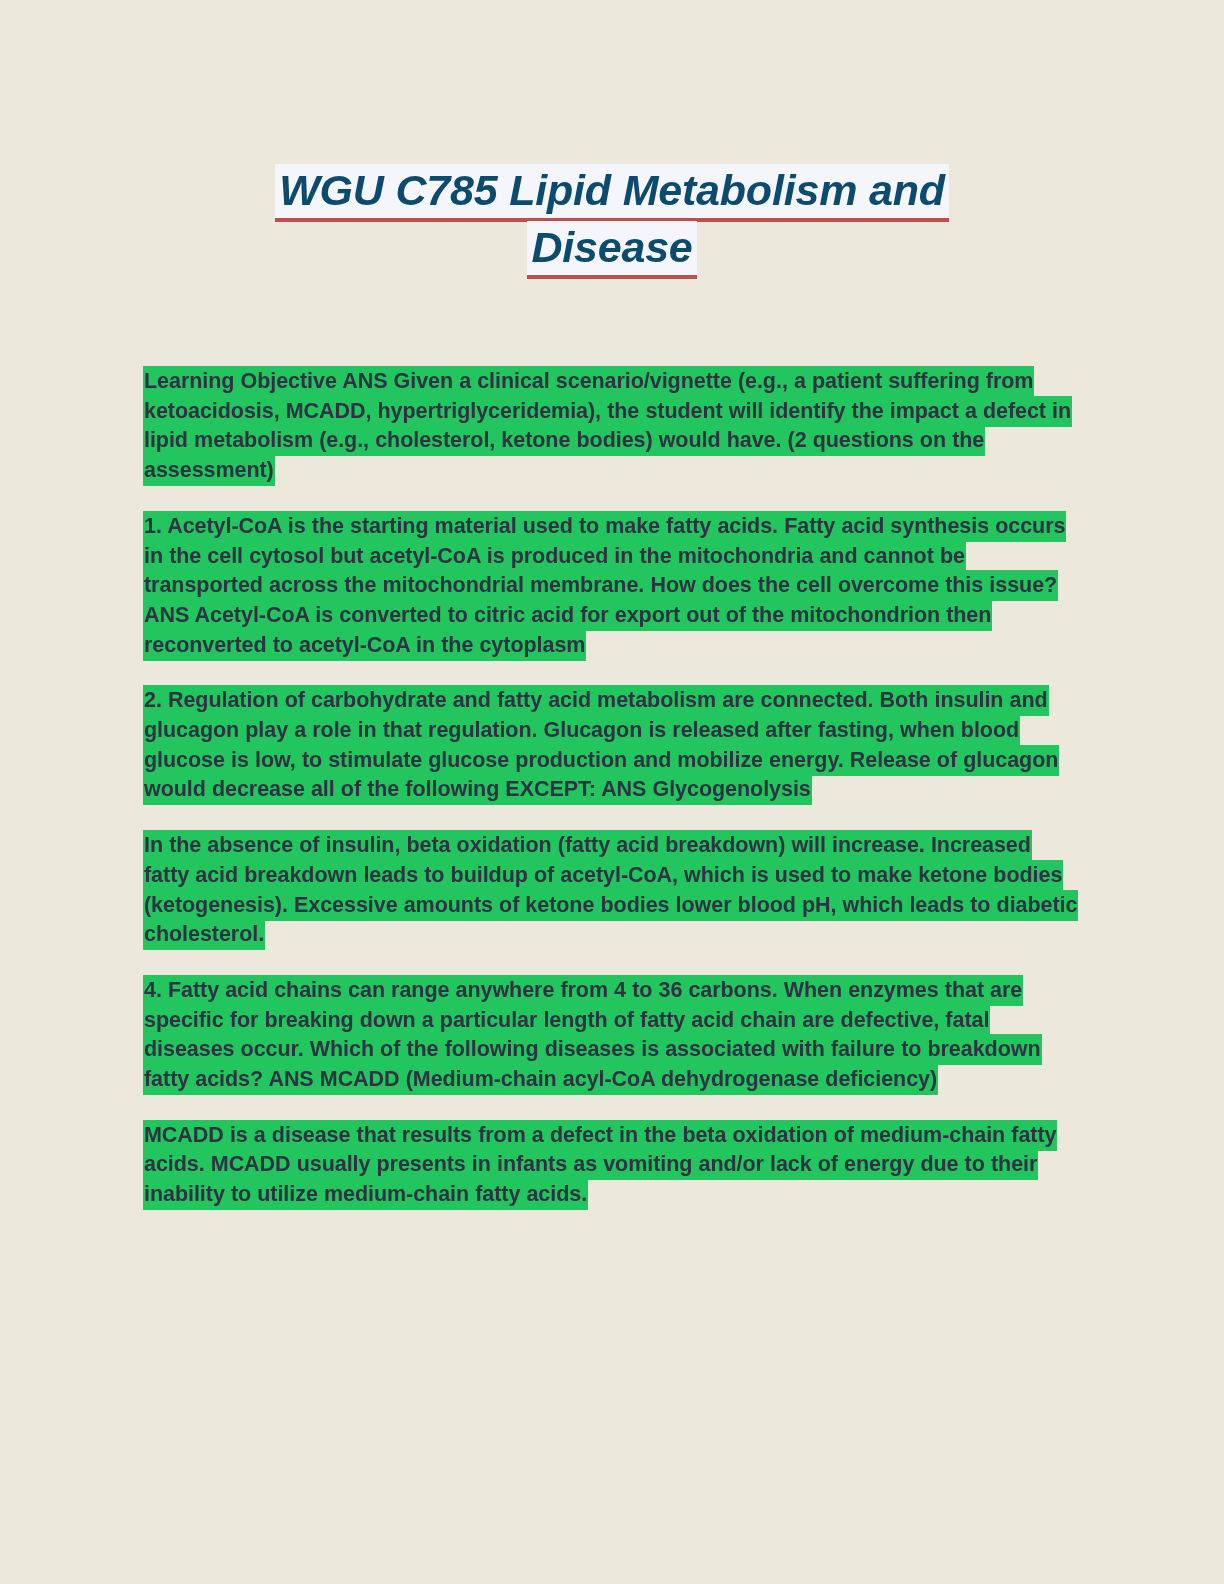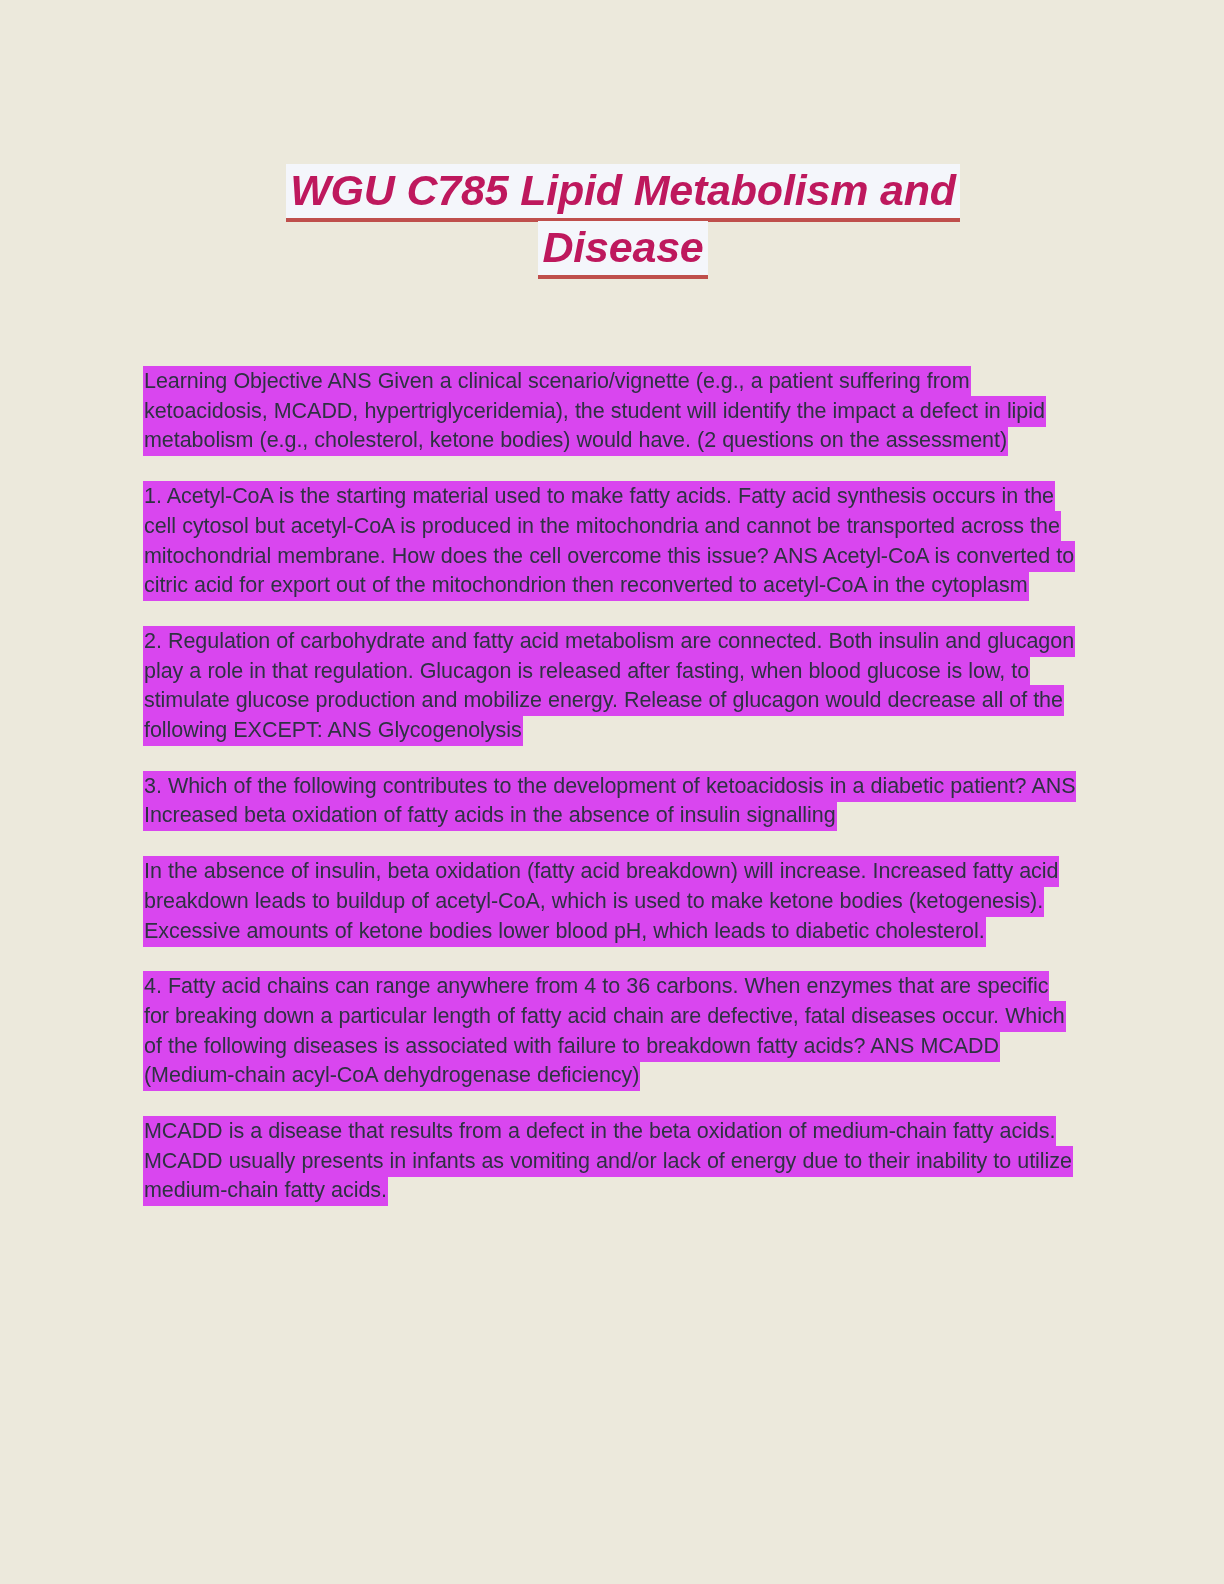--- a/index.html
+++ b/index.html
@@ -20,29 +20,29 @@
     height: 1584px;
     box-sizing: border-box;
     background: #ece9dc;
   }
 
   
   .doc-title {
     margin: 0;
     padding: 0;
     position: absolute;
-    left: 209px;
+    left: 198px;
     top: 162px;
     width: 828px;
     text-align: center;
     font-size: 43px;
     line-height: 1.33;
     font-weight: bold;
     font-style: italic;
-    color: #be185d;
+    color: #0c4a6e;
     letter-spacing: -0.2px;
   }
   .doc-title .ttl {
     background: #f4f6fb;
     box-decoration-break: clone;
     -webkit-box-decoration-break: clone;
     border-bottom: 4px solid #bf4f4c;
     padding: 2px 4px 4px 4px;
   }
 
@@ -59,36 +59,36 @@
     font-size: 21.5px;
     line-height: 29.7px;
     color: #2e3242;
     letter-spacing: -0.05px;
     word-spacing: 0.2px;
   }
   .para:last-child {
     margin-bottom: 13px;
   }
   .para .hl {
-    background: #d946ef;
+    background: #22c55e;
     box-decoration-break: clone;
     -webkit-box-decoration-break: clone;
     padding: 3px 1px 4px 1px;
+    font-weight: bold;
   }
 </style>
 </head>
 <body>
 
 <div class="page">
 
   <h1 class="doc-title"><span class="ttl">WGU C785 Lipid Metabolism and Disease</span></h1>
 
   <div class="body-copy">
     <p class="para"><span class="hl">Learning Objective  ANS Given a clinical scenario/vignette (e.g., a patient suffering from ketoacidosis, MCADD, hypertriglyceridemia), the student will identify the impact a defect in lipid metabolism (e.g., cholesterol, ketone bodies) would have. (2 questions on the assessment)</span></p>
     <p class="para"><span class="hl">1. Acetyl-CoA is the starting material used to make fatty acids. Fatty acid synthesis occurs in the cell cytosol but acetyl-CoA is produced in the mitochondria and cannot be transported across the mitochondrial membrane. How does the cell overcome this issue?  ANS Acetyl-CoA is converted to citric acid for export out of the mitochondrion then reconverted to acetyl-CoA in the cytoplasm</span></p>
     <p class="para"><span class="hl">2. Regulation of carbohydrate and fatty acid metabolism are connected. Both insulin and glucagon play a role in that regulation. Glucagon is released after fasting, when blood glucose is low, to stimulate glucose production and mobilize energy. Release of glucagon would decrease all of the following EXCEPT:  ANS Glycogenolysis</span></p>
-    <p class="para"><span class="hl">3. Which of the following contributes to the development of ketoacidosis in a diabetic patient?  ANS Increased beta oxidation of fatty acids in the absence of insulin signalling</span></p>
     <p class="para"><span class="hl">In the absence of insulin, beta oxidation (fatty acid breakdown) will increase. Increased fatty acid breakdown leads to buildup of acetyl-CoA, which is used to make ketone bodies (ketogenesis). Excessive amounts of ketone bodies lower blood pH, which leads to diabetic cholesterol.</span></p>
     <p class="para"><span class="hl">4. Fatty acid chains can range anywhere from 4 to 36 carbons. When enzymes that are specific for breaking down a particular length of fatty acid chain are defective, fatal diseases occur. Which of the following diseases is associated with failure to breakdown fatty acids?  ANS MCADD (Medium-chain acyl-CoA dehydrogenase deficiency)</span></p>
     <p class="para"><span class="hl">MCADD is a disease that results from a defect in the beta oxidation of medium-chain fatty acids. MCADD usually presents in infants as vomiting and/or lack of energy due to their inability to utilize medium-chain fatty acids.</span></p>
   </div>
 
 </div>
 
 </body></html>

